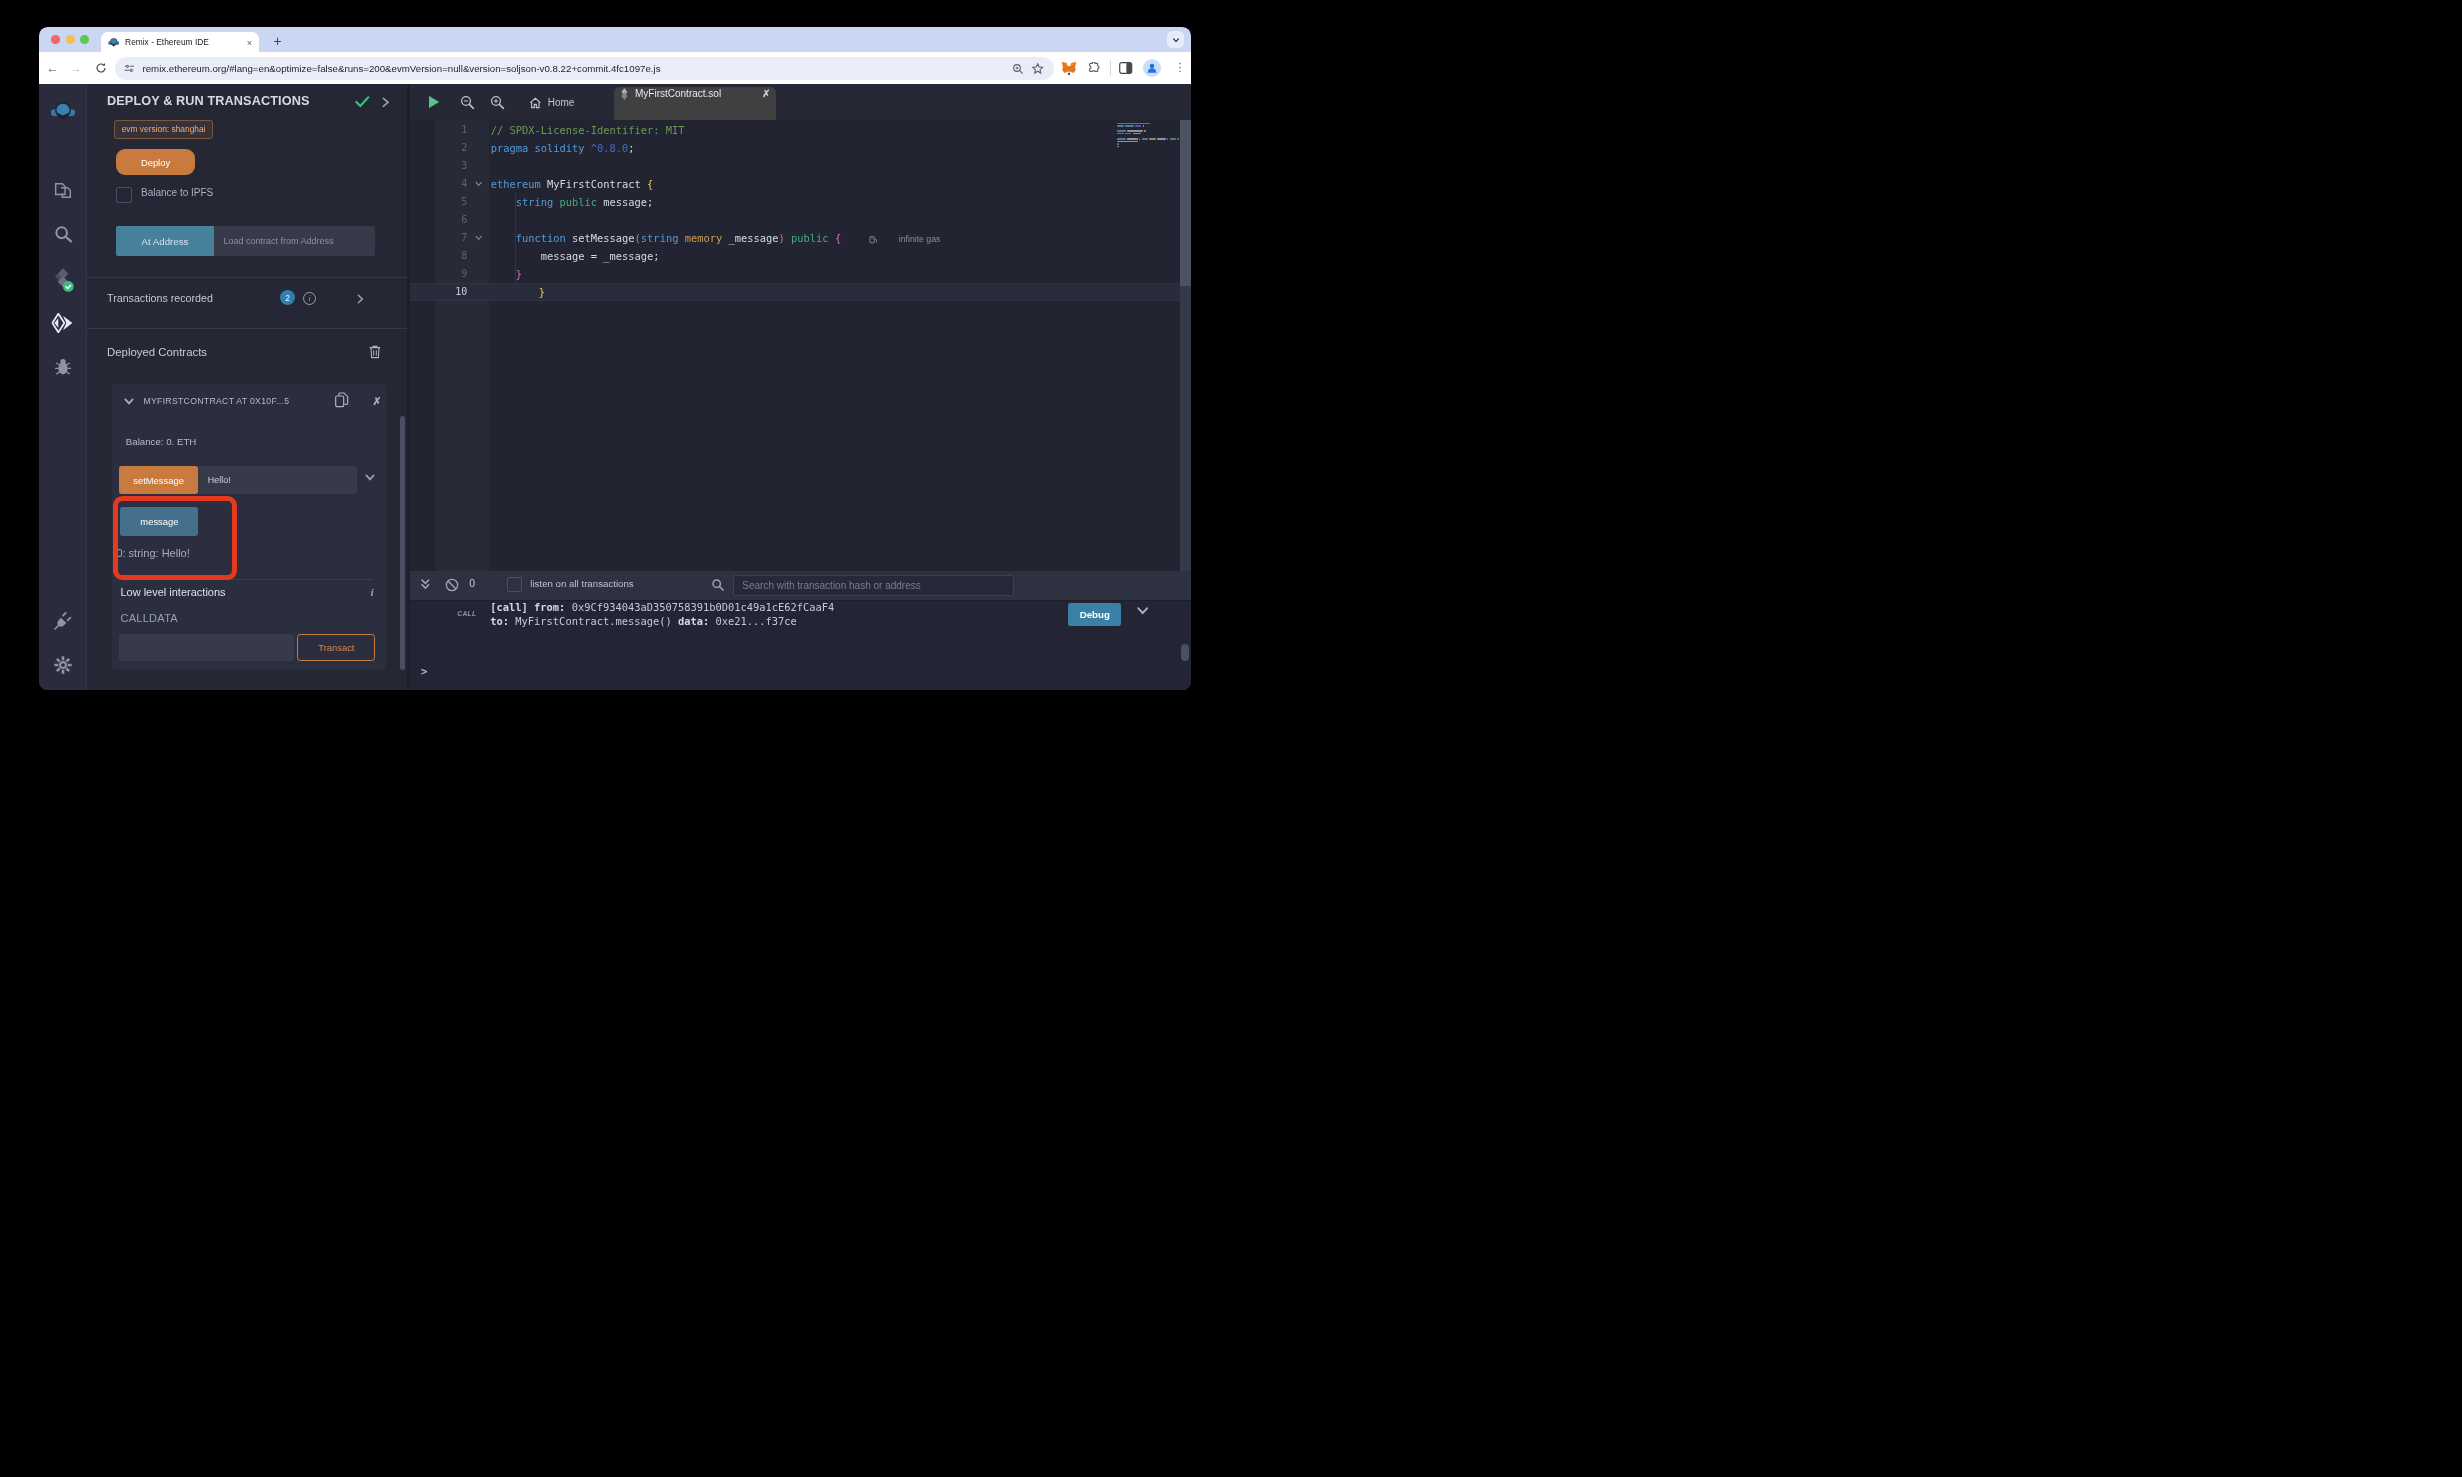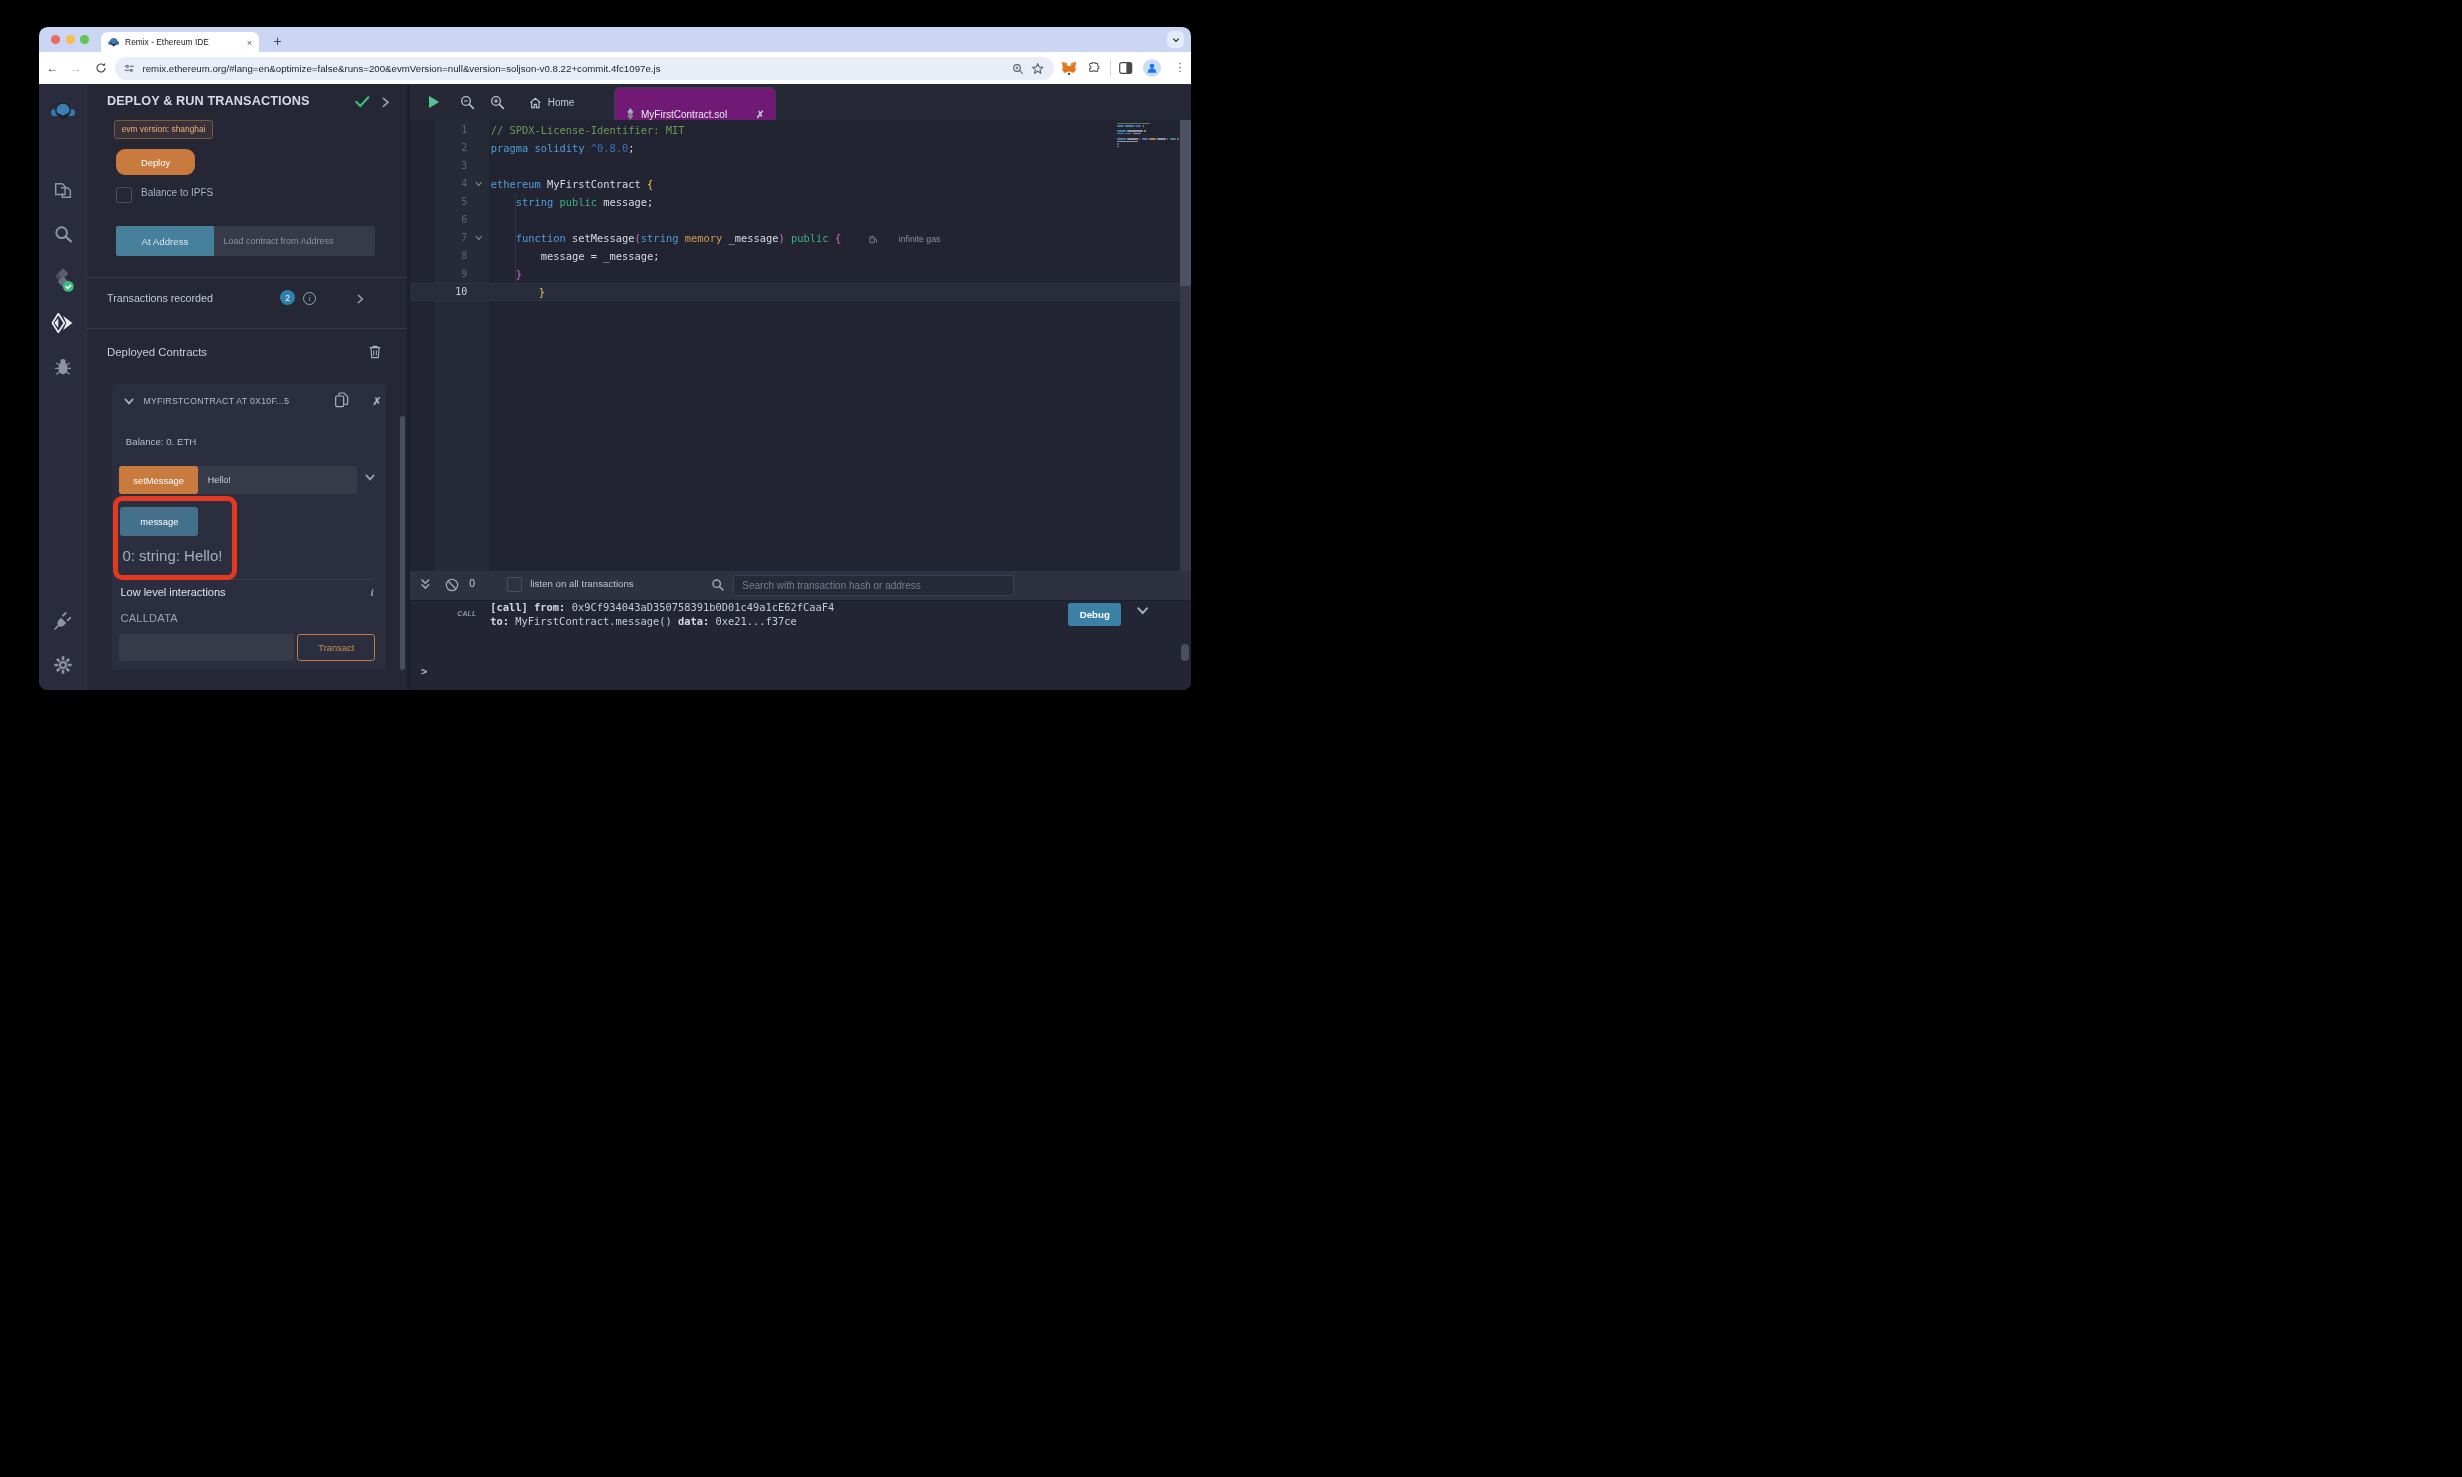--- a/index.html
+++ b/index.html
@@ -66,38 +66,38 @@
   .card{position:absolute;left:25.4px;top:299px;width:274px;height:286px;background:#2b2e3e;border-radius:4px;}
   .c-title{position:absolute;left:31px;top:12px;font-size:8.7px;color:#b6bac9;letter-spacing:0.3px;white-space:nowrap;
     width:187px;overflow:hidden;}
   .c-balance{position:absolute;left:13.4px;top:52px;font-size:9.7px;color:#b9bdc9;}
   .setmsg-btn{position:absolute;left:6.7px;top:82px;width:79px;height:28px;background:#c97a3e;border:none;
     border-radius:2.7px;color:#fff;font-size:9.4px;font-family:inherit;}
   .setmsg-input{position:absolute;left:86px;top:82px;width:159px;height:28px;background:#373b49;border:none;
     border-radius:0 2.7px 2.7px 0;box-sizing:border-box;padding:0 9.4px;color:#ccd0da;font-size:9px;font-family:inherit;outline:none;}
   .msg-btn{position:absolute;left:8px;top:123px;width:78px;height:29px;background:#45708b;border:none;
     border-radius:2.7px;color:#fff;font-size:9.4px;font-family:inherit;}
-  .msg-out{position:absolute;left:10px;top:163px;font-size:15px;color:#a8adbb;}
+  .msg-out{position:absolute;left:4px;top:163px;font-size:11px;color:#a8adbb;}
   .lowlevel{position:absolute;left:8px;top:202px;font-size:11px;color:#dfe2ec;}
   .calldata{position:absolute;left:8px;top:228px;font-size:11px;color:#9ba0b0;letter-spacing:0.3px;}
   .cd-input{position:absolute;left:6.7px;top:250px;width:175px;height:27.4px;background:#373b49;border:none;border-radius:2.7px;
     box-sizing:border-box;padding:0 8px;color:#ccd0da;font-size:9px;font-family:inherit;outline:none;}
   .transact{position:absolute;left:185px;top:250px;width:78px;height:27.4px;background:transparent;
     border:1px solid #c97a3e;border-radius:3.3px;color:#d28a4d;font-size:9.4px;font-family:inherit;}
   .annot{position:absolute;left:26px;top:411px;width:114px;height:74px;border:5.4px solid #e5391f;border-radius:9.4px;z-index:30;}
   .pscroll{position:absolute;left:313px;top:331px;width:5.4px;height:254px;background:#4a4e60;border-radius:2.7px;}
   
   .edtabs{position:absolute;left:0;top:0;right:0;height:35px;background:#262836;}
   .play{position:absolute;left:19px;top:10.7px;width:0;height:0;border-left:10.7px solid #57c08c;
     border-top:6.7px solid transparent;border-bottom:6.7px solid transparent;filter:drop-shadow(0.7px 0 0 #2f7b58);}
   .edic{position:absolute;top:10px;color:#b9bdc9;}
   .hometab{position:absolute;left:108px;top:0;height:35px;display:flex;align-items:center;gap:6px;padding:0 10.7px;
     color:#c3c7d3;font-size:10px;}
-  .activetab{position:absolute;left:204px;top:2px;height:33px;width:162px;background:#701a75;border-radius:5.4px 5.4px 0 0;
-    display:flex;align-items:flex-end;gap:6px;padding:0 11px;box-sizing:border-box;color:#e7e9f1;font-size:10px;
+  .activetab{position:absolute;left:204px;top:2px;height:33px;width:162px;background:#404040;border-radius:5.4px 5.4px 0 0;
+    display:flex;align-items:flex-start;gap:6px;padding:0 5px;box-sizing:border-box;color:#e7e9f1;font-size:10px;
     border:0.7px solid #3a3d4c;border-bottom:none;}
   .activetab .x{margin-left:auto;color:#c3c7d3;font-size:10px;font-weight:bold;}
   
   .editor{position:absolute;left:0;top:35px;right:0;height:452px;overflow:hidden;}
   .gutterband{position:absolute;left:25px;top:0;width:54px;height:452px;background:#272b38;}
   .indentguide{position:absolute;left:105px;top:74px;width:0.7px;height:91px;background:#30344a;}
   .code-lines{position:absolute;left:0;top:1.3px;right:11.4px;}
   .cl{display:flex;height:18px;line-height:18px;font-family:"DejaVu Sans Mono",monospace;font-size:10.4px;}
   .cl .ln{width:57px;text-align:right;color:#5d6374;font-size:10px;flex:none;}
   .cl .ln.lnc{color:#ccd0dd;}

